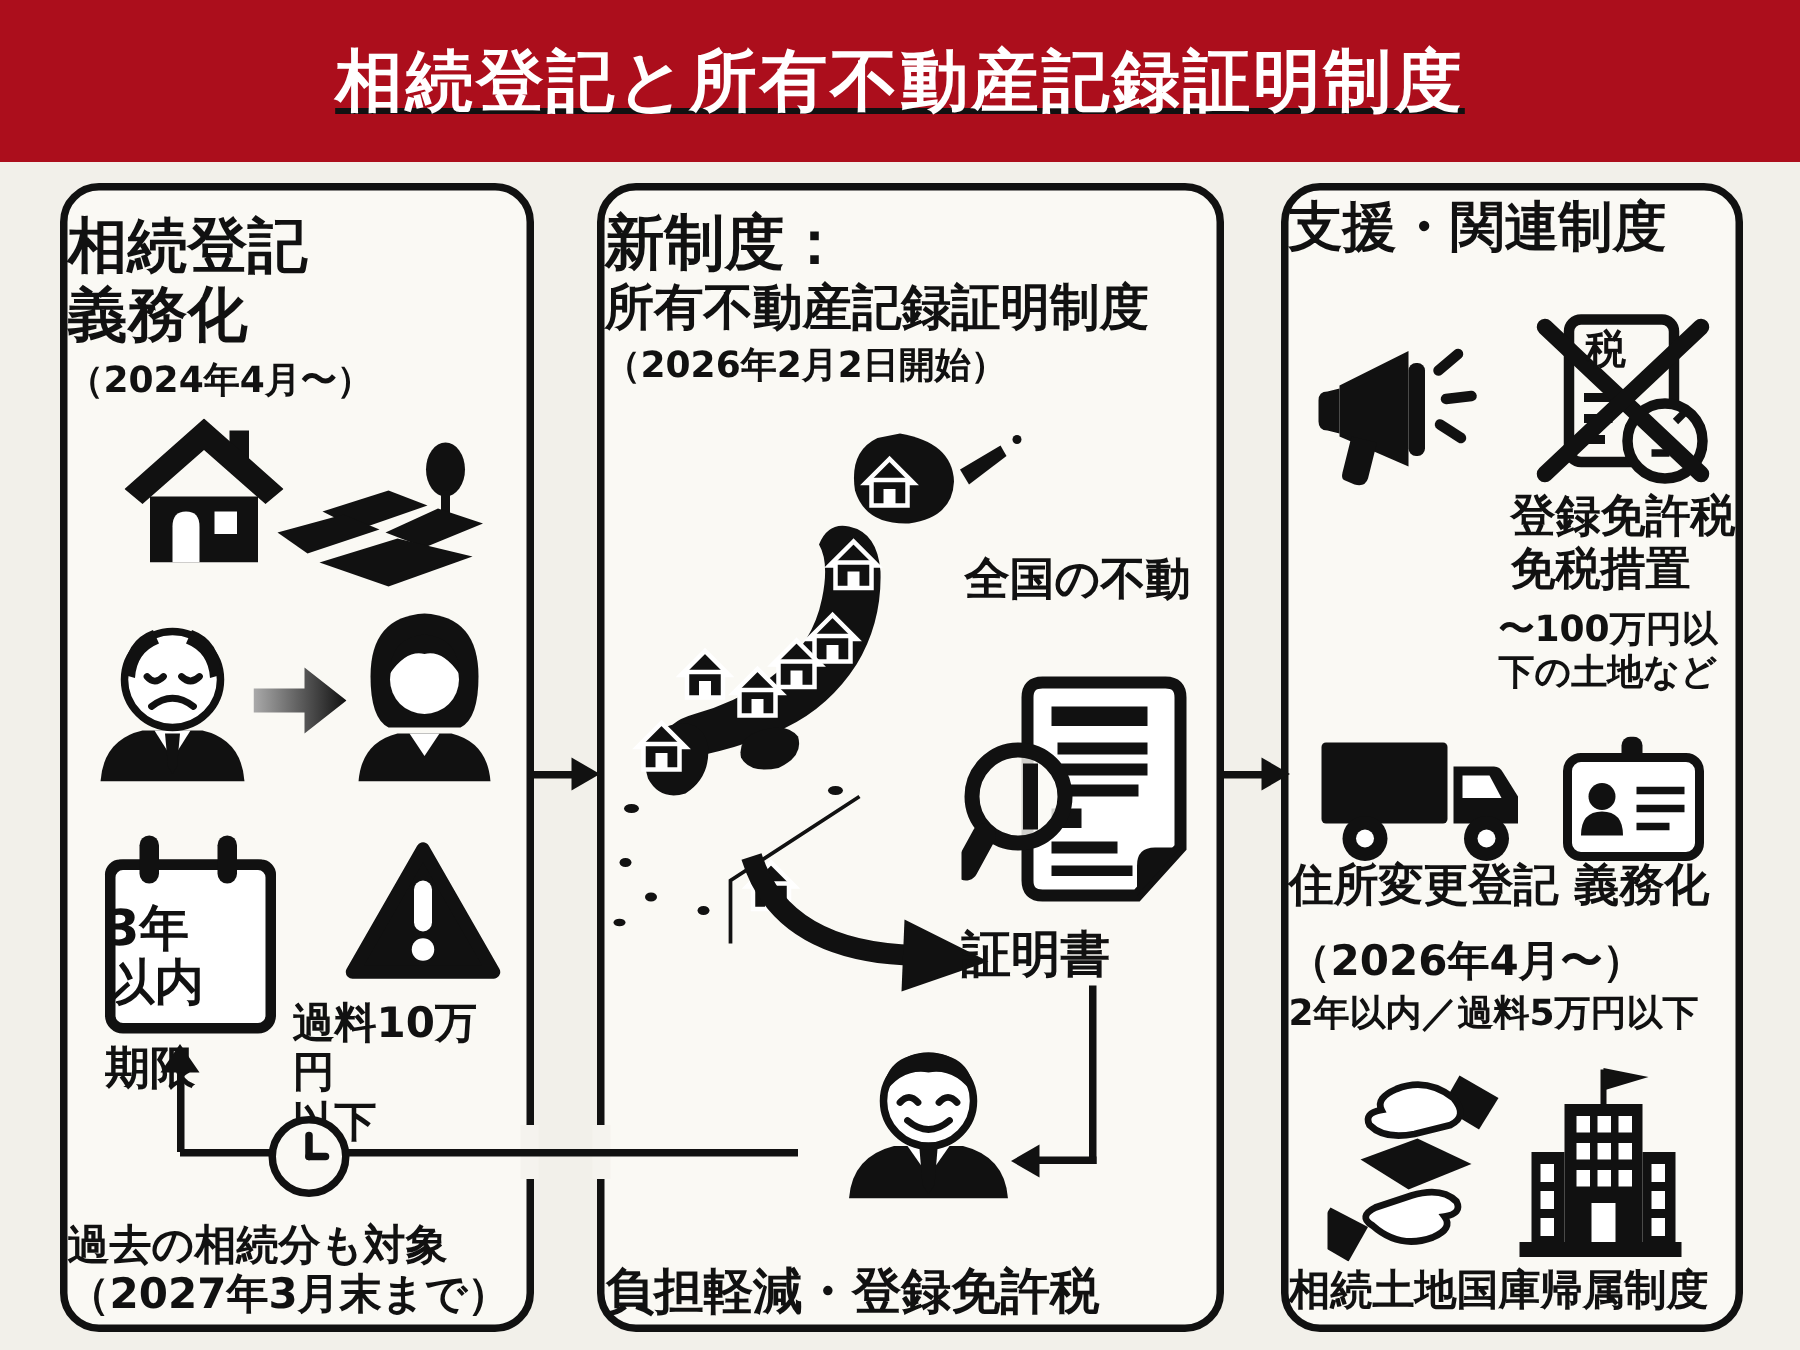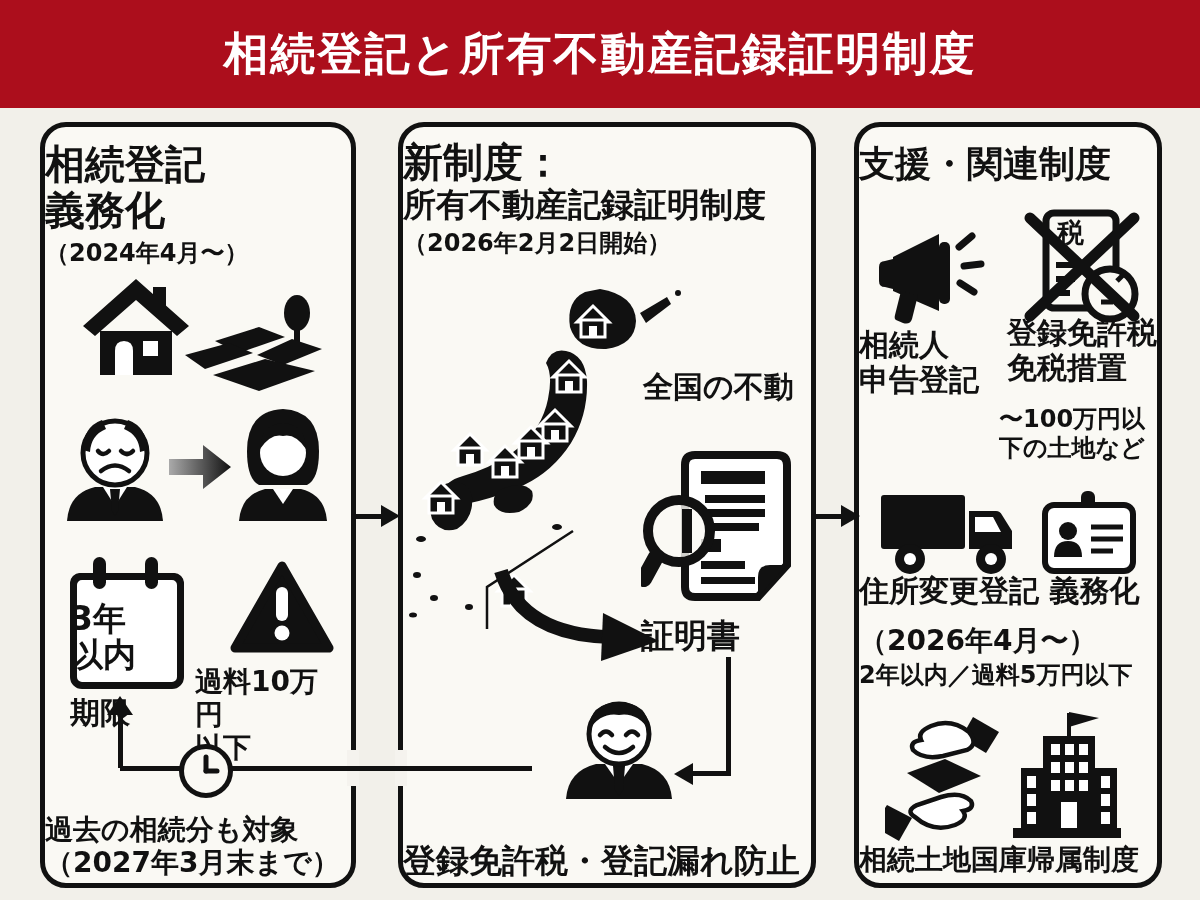--- a/index.html
+++ b/index.html
@@ -5,21 +5,21 @@
   html,body{margin:0;padding:0}
   body{
     width:1200px;height:900px;position:relative;overflow:hidden;
     background:#F2F0EA;color:#111;
     font-family:"DejaVu Sans","Liberation Sans",sans-serif;font-weight:bold;
   }
   .abs{position:absolute}
   .ctr{text-align:left}
   .header{
     left:0;top:0;width:1200px;height:108px;background:#AC0E1C;
-    display:flex;align-items:center;justify-content:center;z-index:2;
+    display:flex;align-items:center;justify-content:center;z-index:2;text-decoration:underline;
   }
   .header h1{margin:0;color:#fff;font-size:45px;letter-spacing:2px;font-weight:bold}
   .panel{
     top:122px;height:766px;background:#FAF9F4;border:5px solid #111;
     border-radius:26px;box-sizing:border-box;z-index:1;
   }
   .p-left{left:40px;width:316px}
   .p-mid{left:398px;width:418px}
   .p-right{left:854px;width:308px}
   .t40{font-size:40px;line-height:1.15}
@@ -202,53 +202,49 @@
     <path d="M18 102 Q20 74 48 67 L94 67 Q122 74 124 102 Z" fill="#111"></path>
     <polygon points="57,67 71,87 85,67" fill="#fff"></polygon>
     <polygon points="65,69 77,69 75,93 71,99 67,93" fill="#111"></polygon>
     <circle cx="71" cy="37" r="30" fill="#fff" stroke="#111" stroke-width="5"></circle>
     <path d="M41 33 Q41 6 71 5 Q101 6 101 33 Q89 15 71 18 Q53 15 41 33 Z" fill="#111"></path>
     <path d="M52 38 Q58 31 64 38" stroke="#111" stroke-width="4.5" fill="none" stroke-linecap="round"></path>
     <path d="M78 38 Q84 31 90 38" stroke="#111" stroke-width="4.5" fill="none" stroke-linecap="round"></path>
     <path d="M57 50 Q71 62 85 50" stroke="#111" stroke-width="4.5" fill="none" stroke-linecap="round"></path>
   </svg>
 
-  <div class="abs ctr t34" style="left:0;top:714px;width:408px">登録免許税・登記漏れ防止</div>
+  <div class="abs ctr t34" style="left:0;top:714px;width:408px">負担軽減・登録免許税</div>
 </div>
 
 <div class="abs panel p-right">
-  <div class="abs ctr t36" style="left:0;top:16px;width:340px">支援・関連制度</div>
+  <div class="abs ctr t36" style="left:0;top:4px;width:340px">支援・関連制度</div>
 
   <svg class="abs" style="left:16px;top:94px" width="110" height="106" viewBox="0 0 110 106">
     <path d="M10 40 Q4 40 4 46 L4 60 Q4 66 10 66 L18 68 L18 38 Z" fill="#111"></path>
     <polygon points="18,36 64,13 64,90 18,70" fill="#111"></polygon>
     <rect x="64" y="21" width="11" height="62" rx="5" fill="#111"></rect>
     <path d="M26 70 L43 74 L37 98 Q35 104 28 102 L21 99 Q19 98 20 94 Z" fill="#111"></path>
     <line x1="84" y1="26" x2="97" y2="15" stroke="#111" stroke-width="7" stroke-linecap="round"></line>
     <line x1="89" y1="45" x2="106" y2="43" stroke="#111" stroke-width="7" stroke-linecap="round"></line>
     <line x1="85" y1="62" x2="99" y2="71" stroke="#111" stroke-width="7" stroke-linecap="round"></line>
   </svg>
-  <div class="abs ctr t31" style="left:0;top:200px;width:140px">
-    <div>相続人</div>
-    <div>申告登記</div>
-  </div>
 
   <svg class="abs" style="left:162px;top:78px" width="122" height="122" viewBox="0 0 122 122">
     <rect x="25" y="8" width="70" height="95" rx="8" fill="none" stroke="#111" stroke-width="7"></rect>
     <rect x="35" y="57" width="19" height="6" fill="#111"></rect>
     <rect x="35" y="71" width="19" height="6" fill="#111"></rect>
     <rect x="35" y="85" width="14" height="6" fill="#111"></rect>
     <circle cx="89" cy="89" r="25" fill="#FAF9F4" stroke="#111" stroke-width="7"></circle>
     <line x1="80" y1="97" x2="92" y2="97" stroke="#111" stroke-width="5"></line>
     <line x1="96" y1="76" x2="102" y2="70" stroke="#111" stroke-width="5"></line>
     <line x1="9" y1="13" x2="113" y2="111" stroke="#111" stroke-width="11" stroke-linecap="round"></line>
     <line x1="113" y1="13" x2="9" y2="111" stroke="#111" stroke-width="11" stroke-linecap="round"></line>
   </svg>
   <div class="abs ctr" style="left:198px;top:88px;width:50px;font-size:27px">税</div>
-  <div class="abs ctr t31" style="left:148px;top:188px;width:150px">
+  <div class="abs ctr t31" style="left:148px;top:200px;width:150px">
     <div>登録免許税</div>
     <div>免税措置</div>
   </div>
   <div class="abs ctr t25" style="left:140px;top:278px;width:166px">
     <div>〜100万円以</div>
     <div>下の土地など</div>
   </div>
 
   <svg class="abs" style="left:20px;top:362px" width="148" height="88" viewBox="0 0 148 88">
     <rect x="2" y="6" width="84" height="54" rx="3" fill="#111"></rect>

